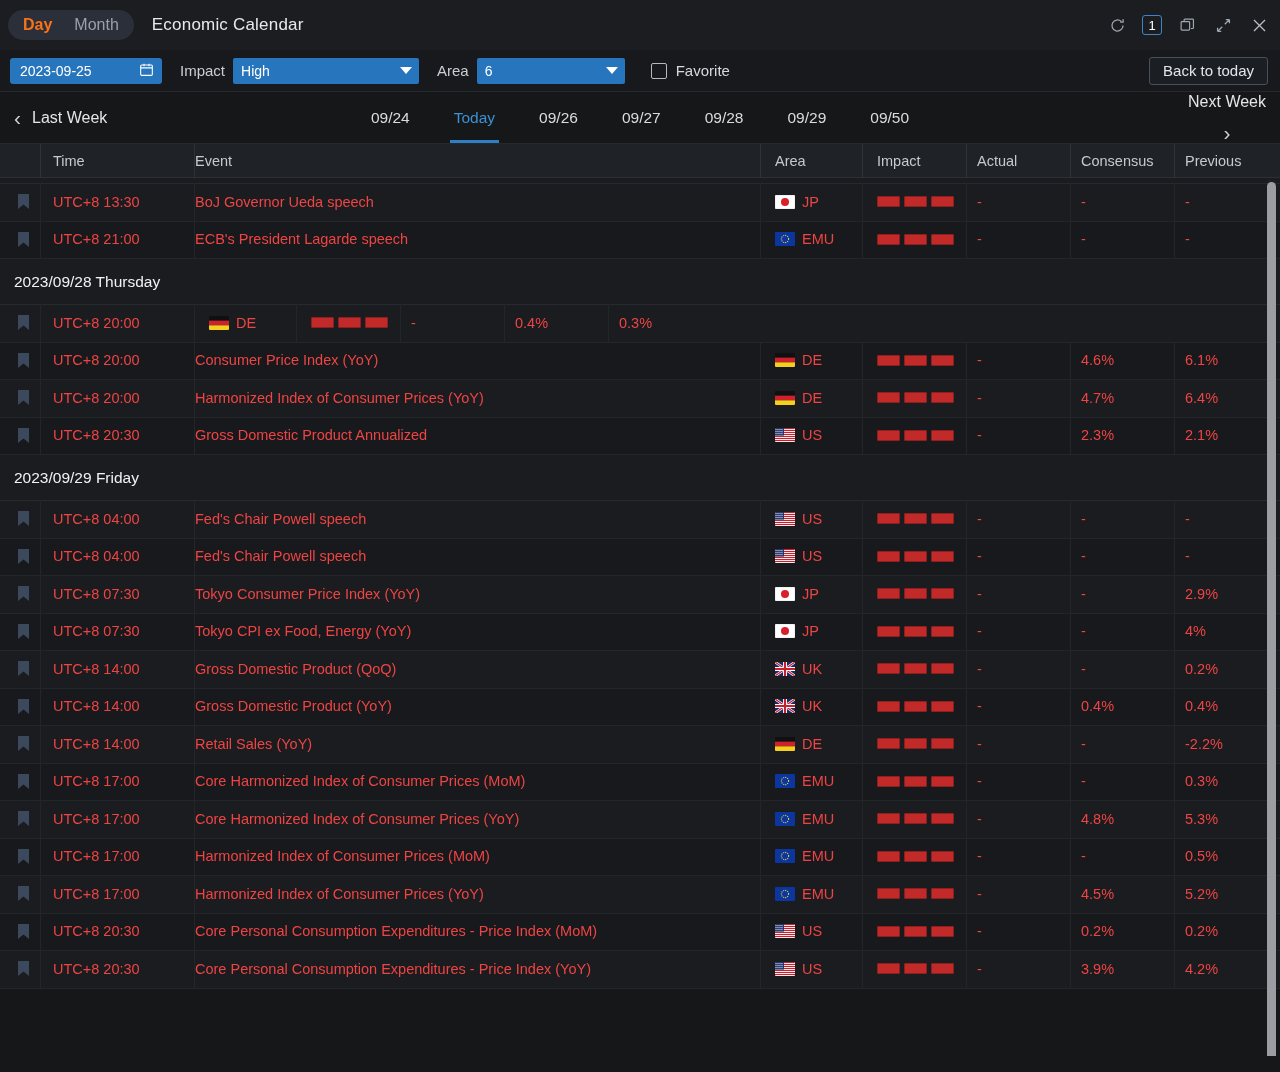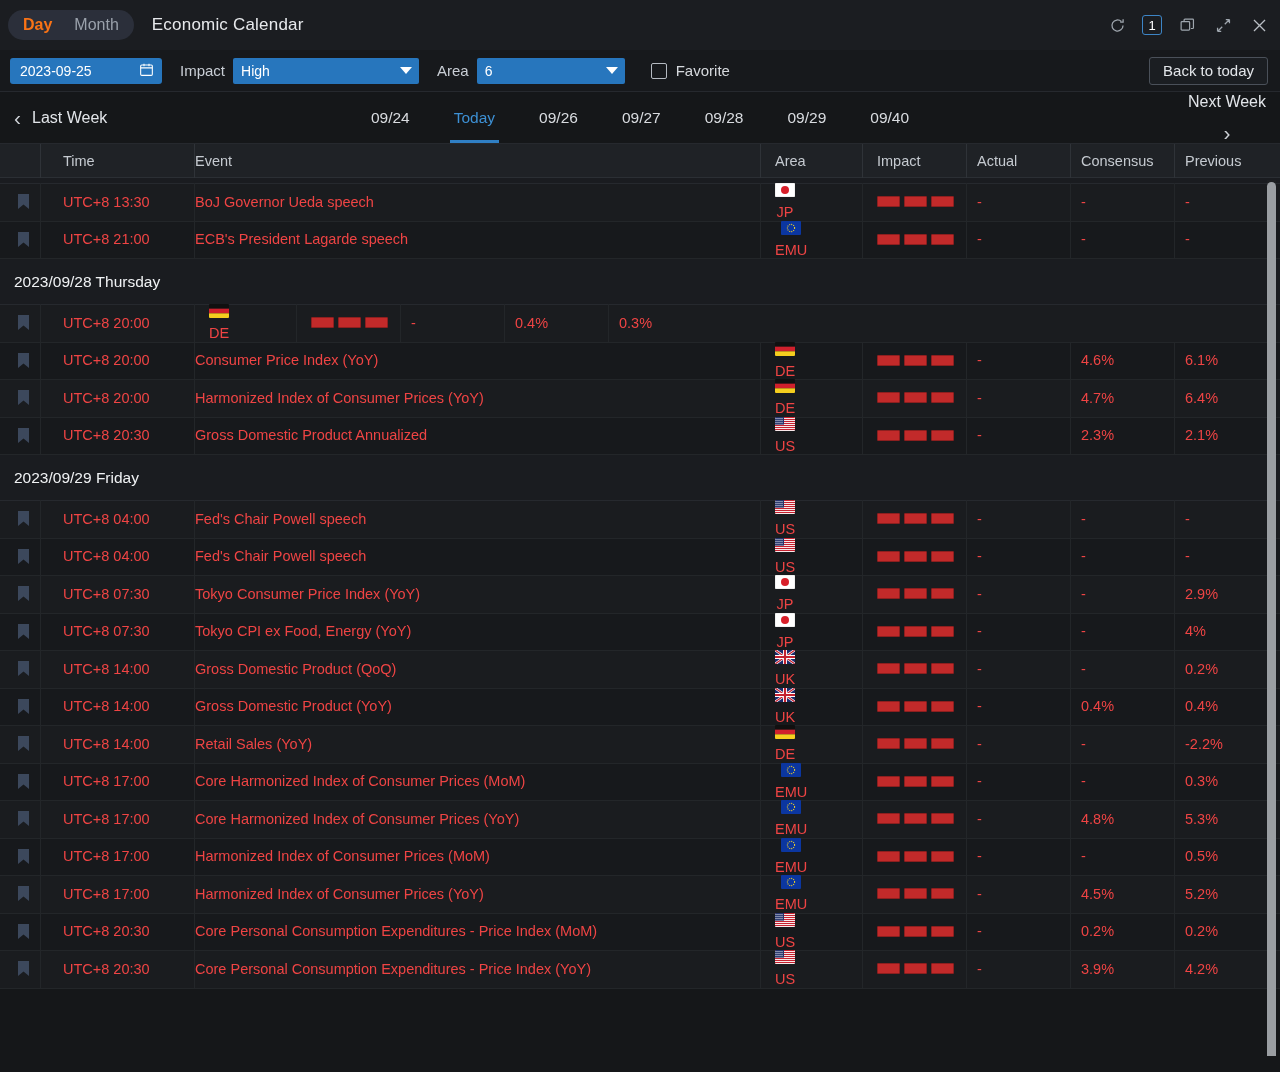--- a/index.html
+++ b/index.html
@@ -164,21 +164,21 @@
     display: flex;
     height: 34px;
     background: #1f2226;
     font-size: 14.5px;
     color: #c5cad0;
     align-items: center;
     border-bottom: 1px solid #2b2f34;
   }
   .thead > div, .trow > div { flex-shrink: 0; }
   .c-fav   { width: 40px; }
-  .c-time  { width: 154px; padding-left: 22px; }
+  .c-time  { width: 154px; padding-left: 12px; }
   .c-event { width: 566px; }
   .c-area  { width: 102px; padding-left: 14px; }
   .c-impact{ width: 104px; padding-left: 14px; }
   .c-act   { width: 104px; padding-left: 10px; }
   .c-cons  { width: 104px; padding-left: 10px; }
   .c-prev  { width: 124px; padding-left: 10px; }
   .thead .c-time, .thead .c-event, .thead .c-area, .thead .c-impact,
   .thead .c-act, .thead .c-cons, .thead .c-prev {
     border-left: 1px solid #2f3338;
     height: 34px; display: flex; align-items: center;
@@ -213,21 +213,21 @@
   }
   .trow .c-time, .trow .c-event, .trow .c-area, .trow .c-impact,
   .trow .c-act, .trow .c-cons, .trow .c-prev {
     border-left: 1px solid #232629;
   }
   .bookmark {
     width: 13px; height: 17px;
     margin-left: 17px;
     cursor: pointer;
   }
-  .area-cell { display: flex; align-items: center; gap: 7px; flex-direction: column; }
+  .area-cell { display: flex; align-items: center; gap: 7px; }
   .flag { width: 20px; height: 14px; flex-shrink: 0; display: block; border-radius: 1px; }
   .impact-bars { display: flex; gap: 4px; }
   .ibar {
     width: 23px; height: 11px;
     background: #c22a2a;
     border: 1px solid #8d1f1f;
     border-radius: 1px;
   }
 
   
@@ -320,21 +320,21 @@
     <span class="chev">‹</span>
     <span>Last Week</span>
   </div>
   <div class="days">
       <div class="day-tab">09/24</div>
       <div class="day-tab today">Today</div>
       <div class="day-tab">09/26</div>
       <div class="day-tab">09/27</div>
       <div class="day-tab">09/28</div>
       <div class="day-tab">09/29</div>
-      <div class="day-tab">09/40</div>
+      <div class="day-tab">09/50</div>
     </div>
   <div class="wk-side right">
     <span>Next Week</span>
     <span class="chev">›</span>
   </div>
 </div>
 
 <div class="table-wrap">
   <div class="thead">
     <div class="c-fav"></div>

